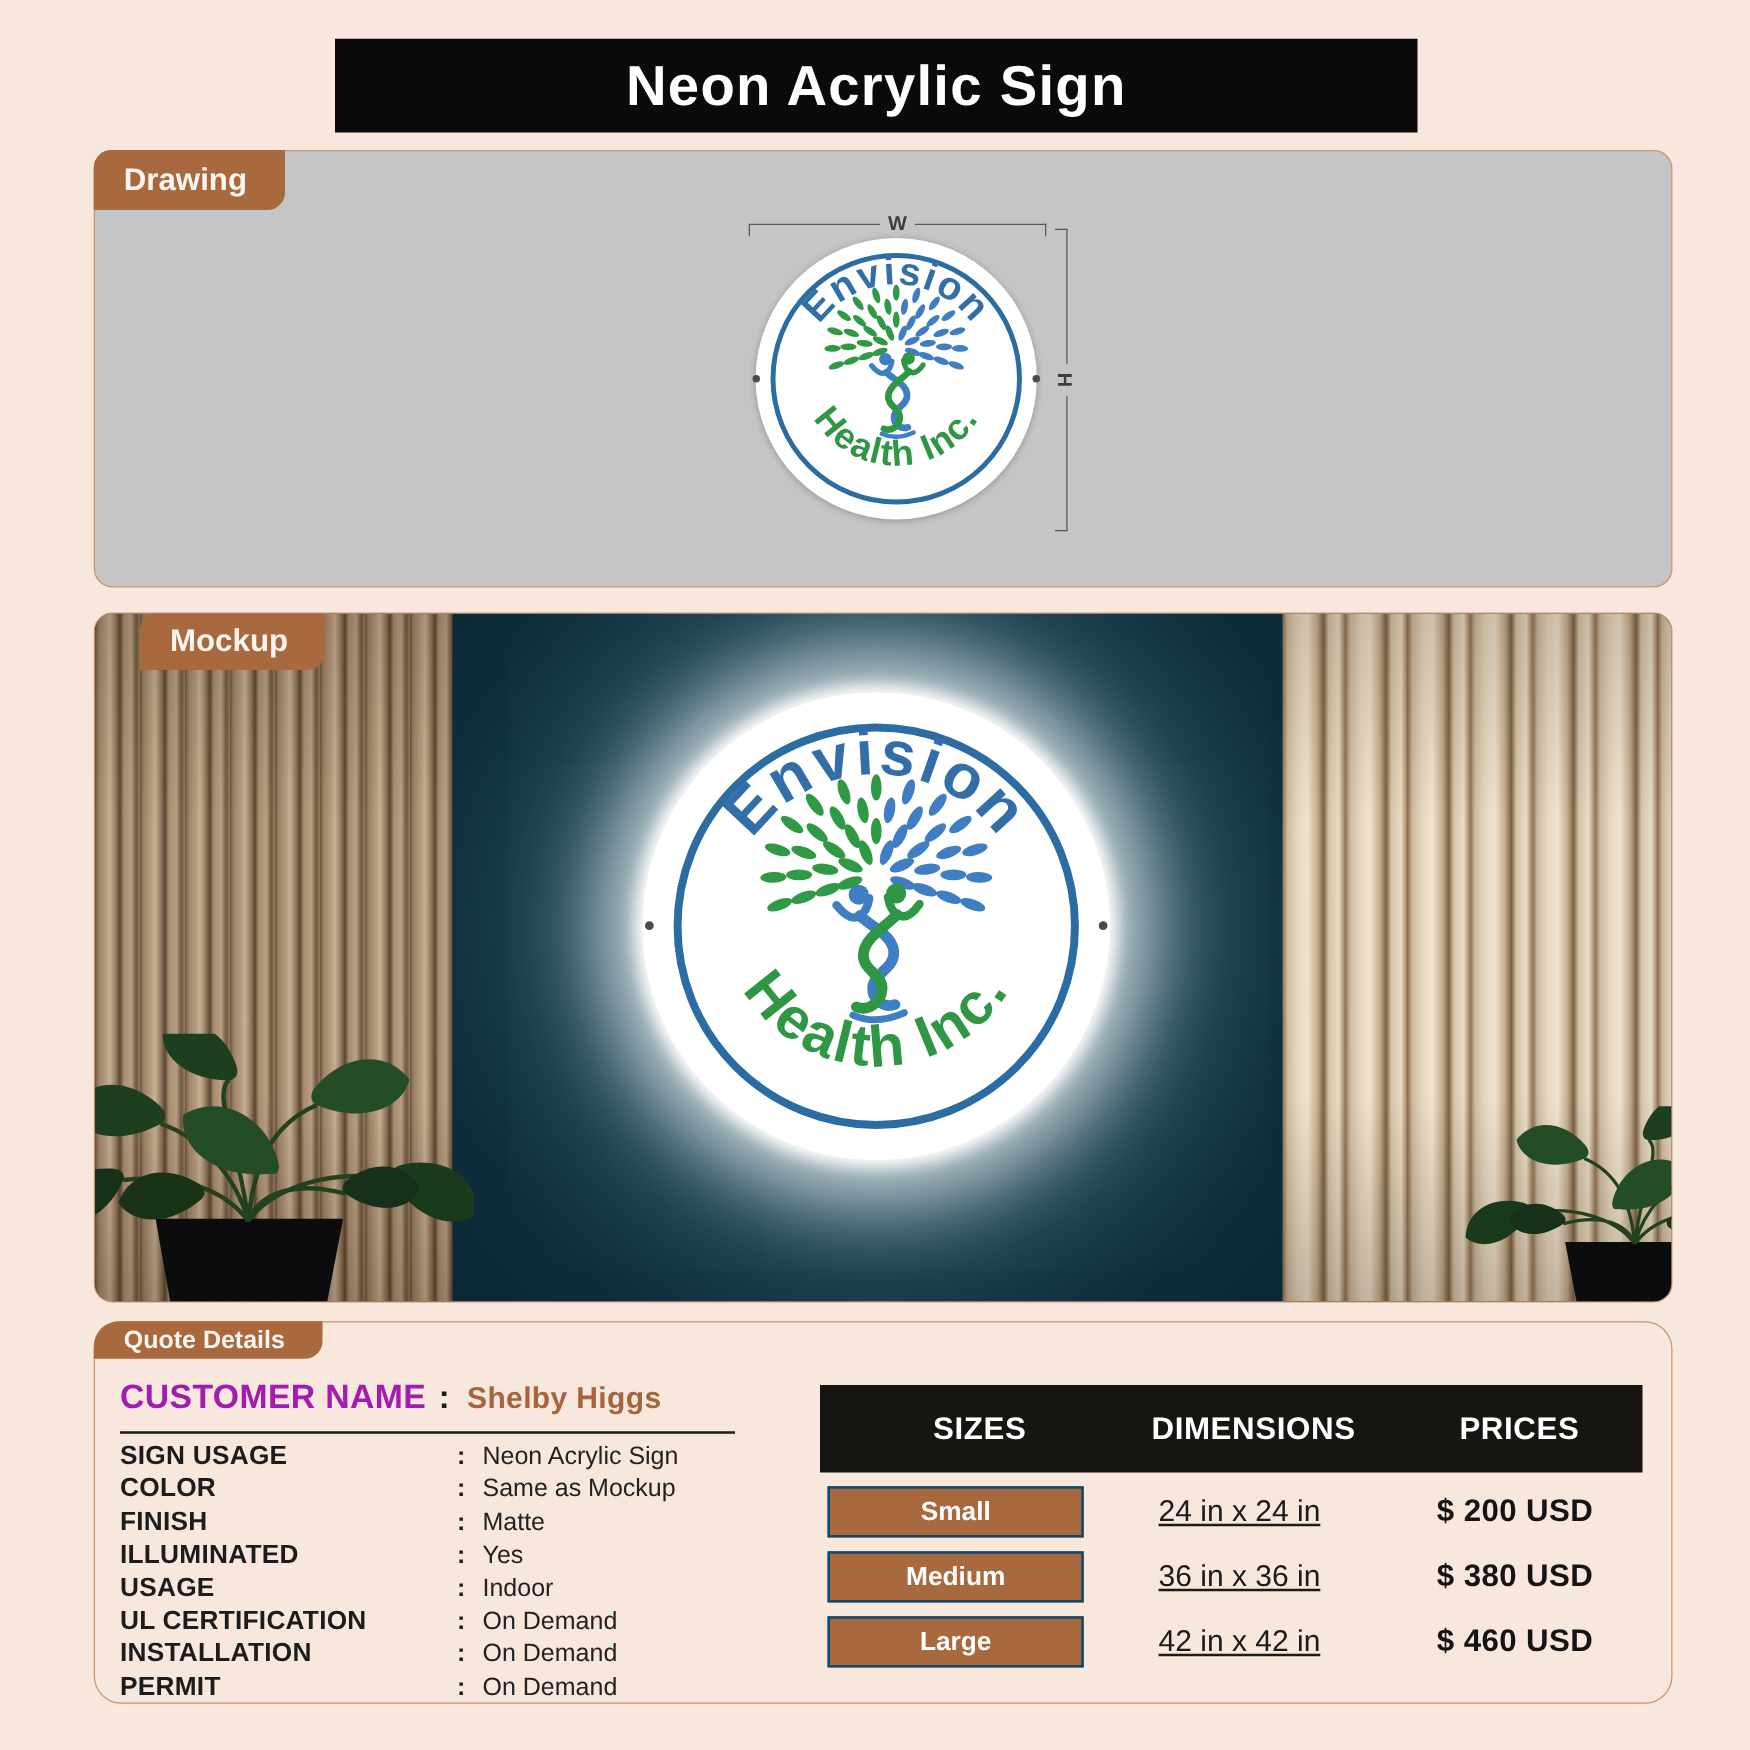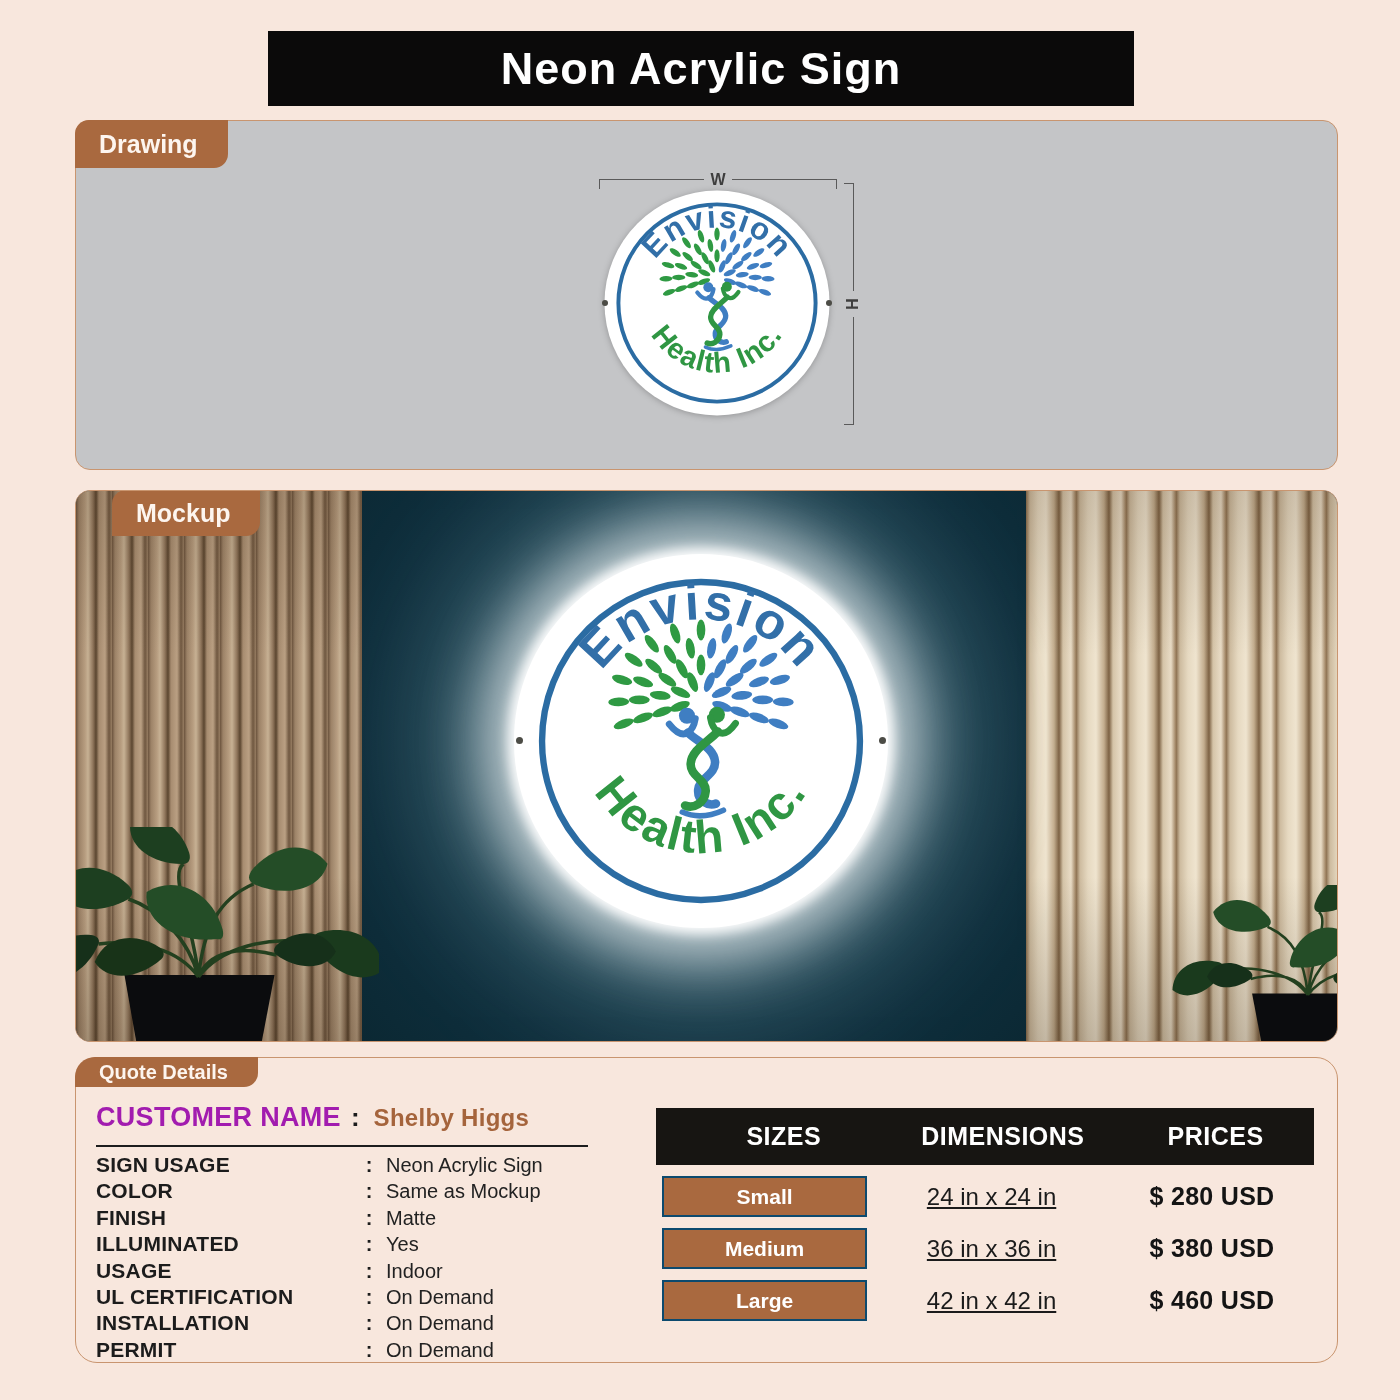--- a/index.html
+++ b/index.html
@@ -68,21 +68,21 @@
   .customer-colon{font-size:26px;font-weight:bold;color:#1c1c1c;margin:0 14px 0 10px;}
   .customer-value{font-size:24px;font-weight:bold;color:#a5643c;letter-spacing:.3px;}
   .customer-underline{position:absolute;left:20px;top:87px;width:492px;height:2px;background:#1d1d1d;}
   .detail-rows{position:absolute;left:20px;top:94px;width:530px;}
   .detail-row{display:grid;grid-template-columns:260px 26px auto;align-items:baseline;margin-bottom:1px;}
   .detail-label{font-size:21px;font-weight:bold;color:#1c1c1c;letter-spacing:.2px;line-height:25.4px;}
   .detail-colon{font-size:20px;font-weight:bold;color:#1c1c1c;text-align:center;}
   .detail-value{font-size:20px;color:#222222;padding-left:4px;}
 
   .pricing-table{position:absolute;left:580px;top:50px;width:658px;}
-  .pt-header{display:grid;grid-template-columns:33% 36% 31%;background:#171512;height:57px;align-items:center;padding-left:23px;}
+  .pt-header{display:grid;grid-template-columns:33% 36% 31%;background:#171512;height:70px;align-items:center;padding-left:23px;}
   .pt-header div{color:#ffffff;font-size:25px;font-weight:bold;text-align:center;letter-spacing:.5px;}
   .pt-row{display:grid;grid-template-columns:33% 36% 31%;align-items:center;height:41px;margin-top:11px;}
   .pt-row:first-of-type{margin-top:12px;}
   .size-button{width:205px;height:41px;box-sizing:border-box;background:#a9693f;border:2px solid #0c4a6e;
     color:#ffffff;font-size:21px;font-weight:bold;display:flex;align-items:center;justify-content:center;
     font-family:"Liberation Sans",sans-serif;cursor:pointer;padding:0;}
   .dim-cell{font-size:24px;color:#1b1b1b;text-align:center;text-decoration:underline;}
   .price-cell{font-size:25px;font-weight:bold;color:#141414;text-align:center;letter-spacing:.3px;}
 
   .hidden-defs{position:absolute;width:0;height:0;overflow:hidden;}
@@ -346,21 +346,21 @@
       <div class="pt-header">
         <div>SIZES</div>
         <div>DIMENSIONS</div>
         <div>PRICES</div>
       </div>
       <div class="pt-row">
         <div style="display:flex;justify-content:center;">
           <button class="size-button">Small</button>
         </div>
         <div class="dim-cell">24 in x 24 in</div>
-        <div class="price-cell">$ 280 USD</div>
+        <div class="price-cell">$ 200 USD</div>
       </div>
       <div class="pt-row">
         <div style="display:flex;justify-content:center;">
           <button class="size-button">Medium</button>
         </div>
         <div class="dim-cell">36 in x 36 in</div>
         <div class="price-cell">$ 380 USD</div>
       </div>
       <div class="pt-row">
         <div style="display:flex;justify-content:center;">

